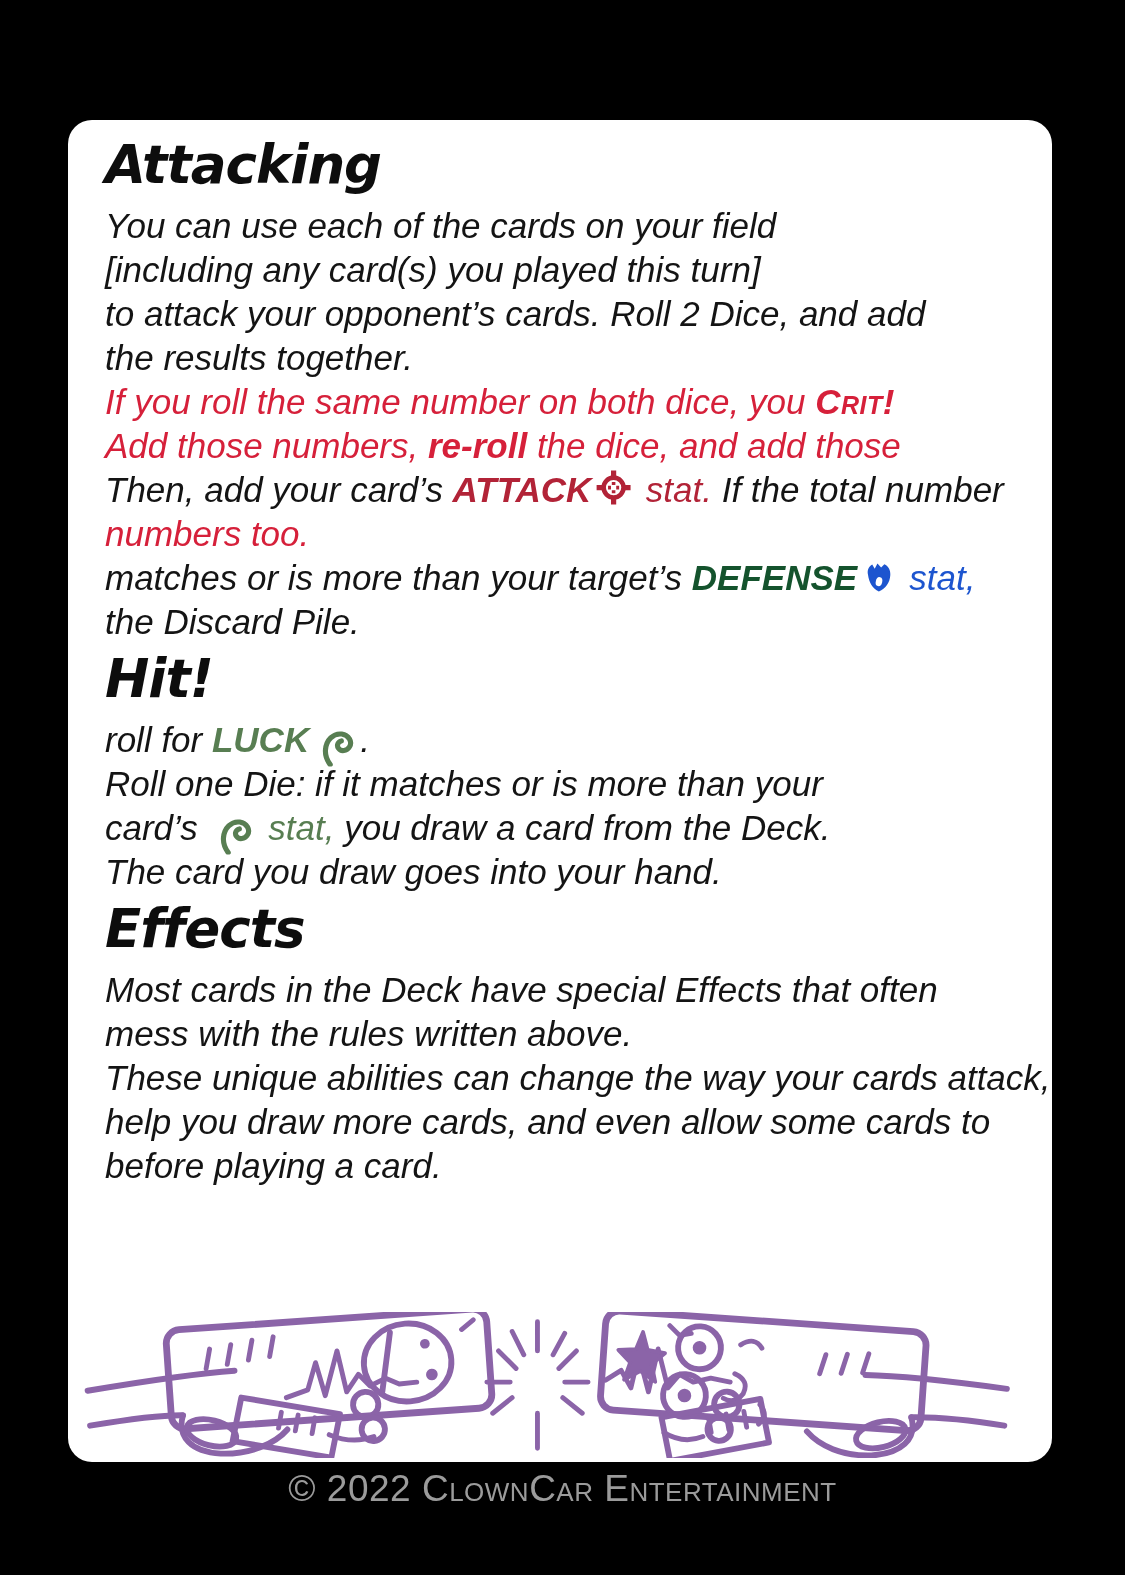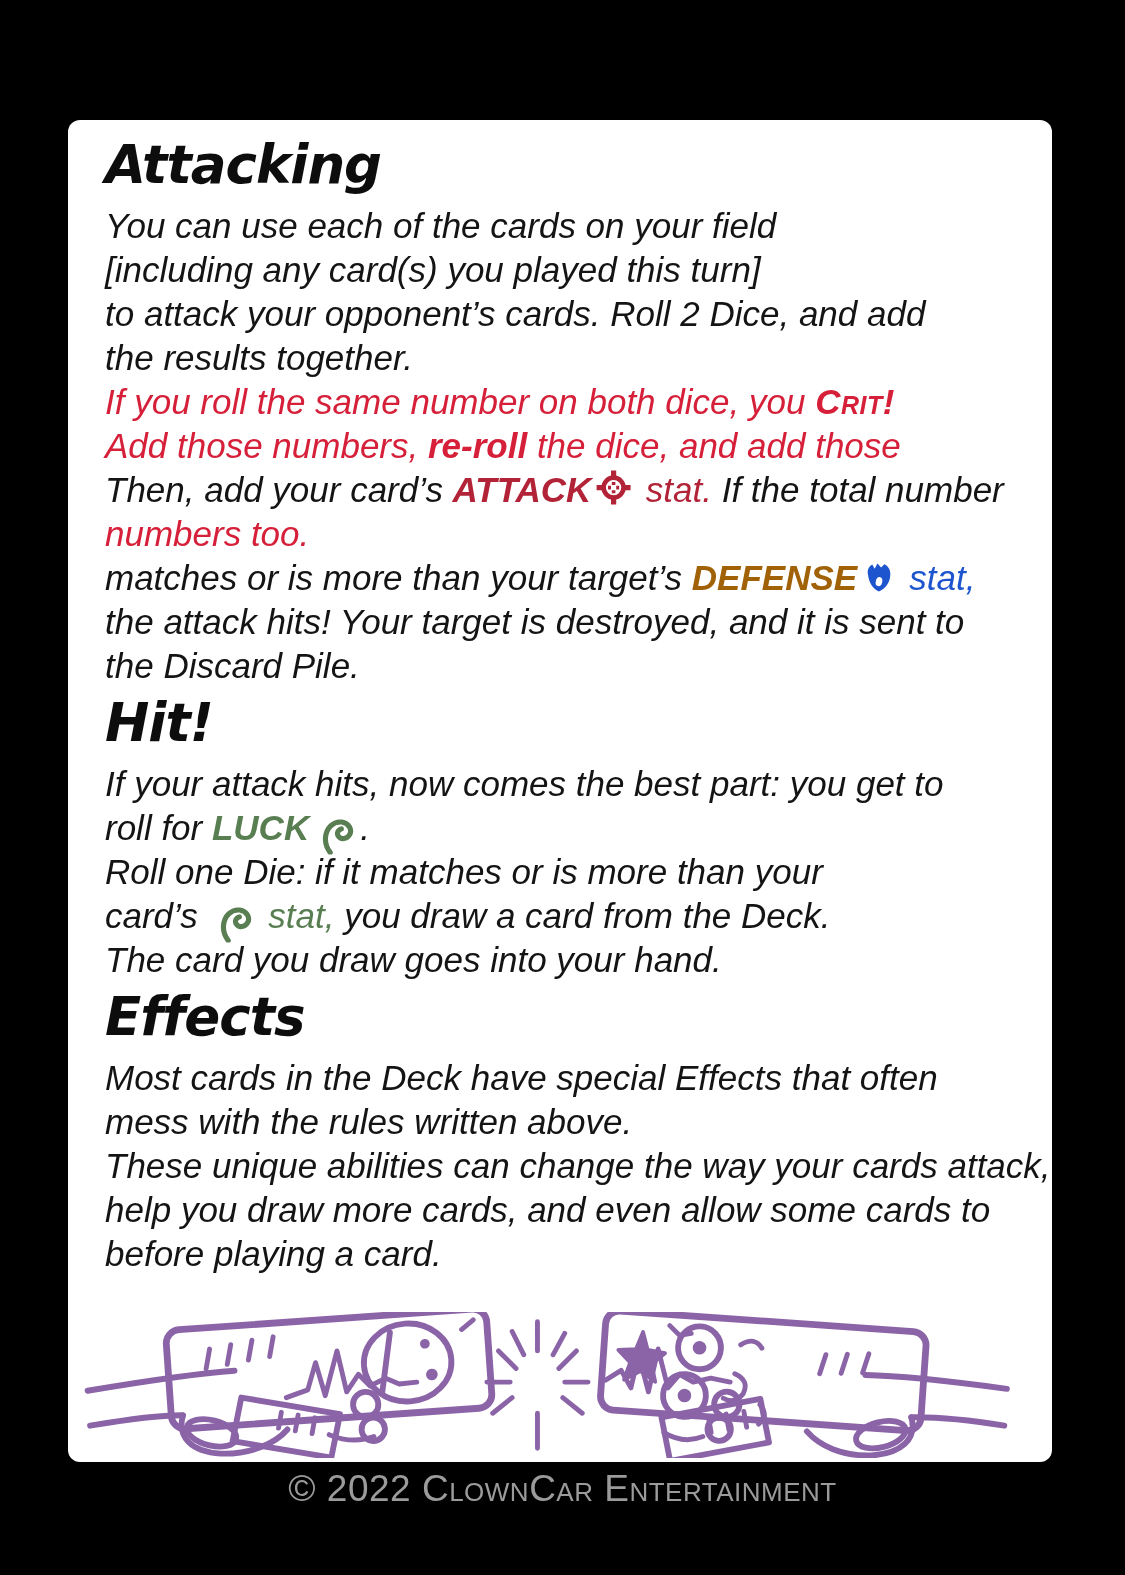--- a/index.html
+++ b/index.html
@@ -6,21 +6,21 @@
   body{
     width:1125px;height:1575px;
     background:#000;
     position:relative;
     font-family:"Liberation Sans", sans-serif;
     overflow:hidden;
   }
   .rules-card{
     position:absolute;left:68px;top:120px;
     width:984px;height:1342px;
-    background:#fff;border-radius:12px;
+    background:#fff;border-radius:24px;
   }
   .content{
     position:absolute;left:37px;top:14px;right:6px;
     color:#141414;
     font-style:italic;
     font-size:35px;
     line-height:44px;
   }
   .heading{
     font-family:"DejaVu Sans", sans-serif;
@@ -33,21 +33,21 @@
   .heading + .line{margin-top:8px;}
   .line + .heading{margin-top:4px;}
   .line{white-space:nowrap;height:44px;}
   .r-n{font-weight:400;}
   .r-b{font-weight:400;}
   .r-red{color:#d6203a;}
   .r-redb{color:#d6203a;font-weight:700;}
   .r-crit{color:#d6203a;font-weight:700;font-variant:small-caps;letter-spacing:.5px;}
   .r-atk{color:#b22337;font-weight:700;}
   .r-atks{color:#b22337;}
-  .r-def{color:#a16207;font-weight:700;}
+  .r-def{color:#14532d;font-weight:700;}
   .r-defs{color:#1d55cf;}
   .r-luck{color:#587e52;font-weight:700;}
   .r-lucks{color:#587e52;}
   svg.icon{display:inline-block;width:1.12em;height:1.12em;vertical-align:-0.16em;margin:0 .08em;}
   svg.icon.attack-icon{color:#b22337;}
   svg.icon.defense-icon{color:#1d55cf;width:1.05em;height:1.05em;}
   svg.icon.luck-icon{color:#587e52;width:1.3em;height:1.3em;vertical-align:-0.42em;}
   .illustration{
     position:absolute;left:12px;right:12px;bottom:4px;height:146px;
   }
@@ -92,24 +92,22 @@
       <div class="line"><span class="r-b">the results together.</span></div>
       <div class="line"><span class="r-red">If you roll the same number on both dice, you </span><span class="r-crit">Crit!</span></div>
       <div class="line"><span class="r-red">Add those numbers, </span><span class="r-redb">re-roll</span><span class="r-red"> the dice, and add those</span></div>
       <div class="line"><span class="r-n">Then, add your card’s </span><span class="r-atk">ATTACK</span><svg class="icon attack-icon">
           <use href="#attack-icon"></use>
         </svg><span class="r-atks"> stat.</span><span class="r-n"> If the total number</span></div>
       <div class="line"><span class="r-red">numbers too.</span></div>
       <div class="line"><span class="r-b">matches or is more than</span><span class="r-n"> your target’s </span><span class="r-def">DEFENSE</span><svg class="icon defense-icon">
           <use href="#defense-icon"></use>
         </svg><span class="r-defs"> stat,</span></div>
-      <div class="line"><span class="r-b">the attack hits!</span><span class="r-n"> Your target is </span><span class="r-b">destroyed,</span><span class="r-n"> and it is sent to</span></div>
       <div class="line"><span class="r-n">the </span><span class="r-b">Discard Pile.</span></div>
       <div class="heading">Hit!</div>
-      <div class="line"><span class="r-n">If your attack hits, now comes the best part: you get to</span></div>
       <div class="line"><span class="r-b">roll for </span><span class="r-luck">LUCK</span><svg class="icon luck-icon">
           <use href="#luck-icon"></use>
         </svg><span class="r-n">.</span></div>
       <div class="line"><span class="r-b">Roll one Die:</span><span class="r-n"> if it </span><span class="r-b">matches or is more than</span><span class="r-n"> your</span></div>
       <div class="line"><span class="r-n">card’s </span><svg class="icon luck-icon">
           <use href="#luck-icon"></use>
         </svg><span class="r-lucks"> stat,</span><span class="r-n"> you </span><span class="r-b">draw a card</span><span class="r-n"> from </span><span class="r-b">the Deck.</span></div>
       <div class="line"><span class="r-n">The card you draw goes into your hand.</span></div>
       <div class="heading">Effects</div>
       <div class="line"><span class="r-n">Most cards in </span><span class="r-b">the Deck</span><span class="r-n"> have special </span><span class="r-b">Effects</span><span class="r-n"> that often</span></div>

